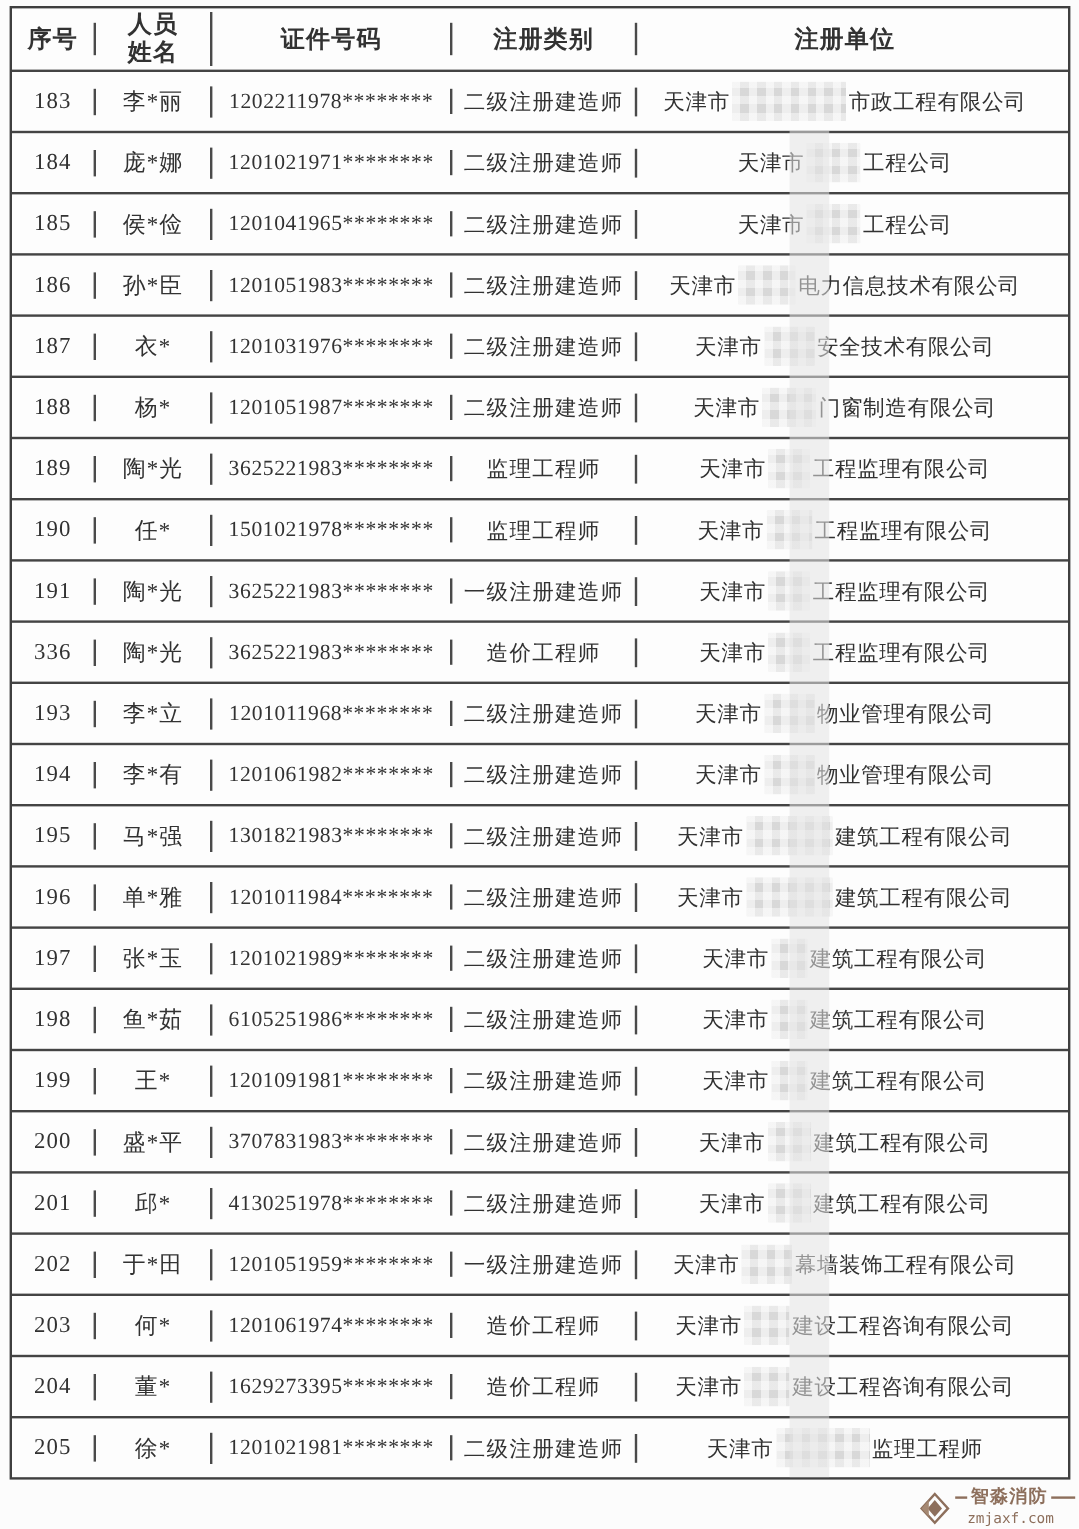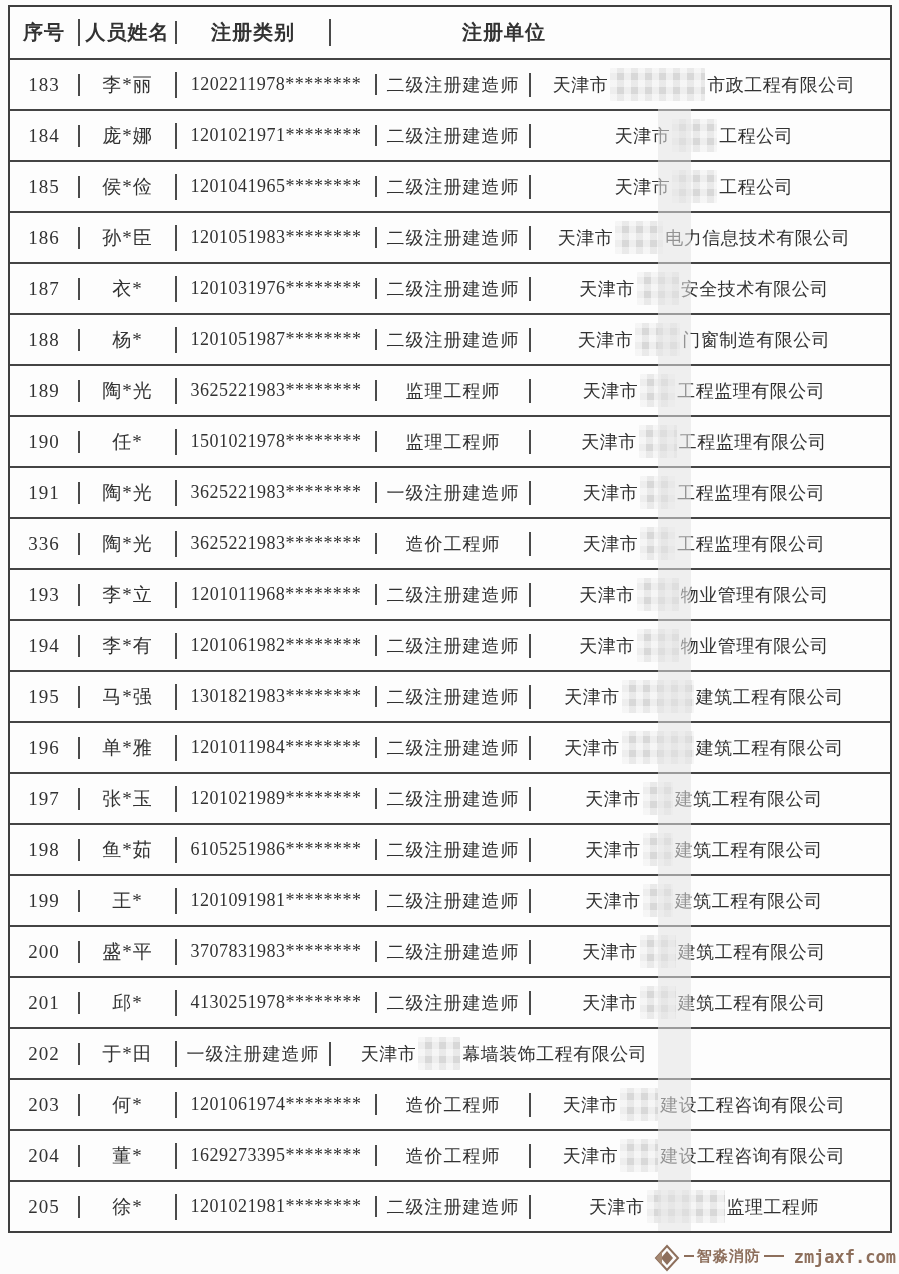--- a/index.html
+++ b/index.html
@@ -19,68 +19,71 @@
     display:flex; align-items:center; justify-content:center;
     box-sizing:border-box; border-right:2px solid #4a4a4a;
     font-size:19px; letter-spacing:1px; white-space:nowrap; overflow:hidden;
   }
   .c1 { width:70px; }
   .c2 { width:97px; }
   .c3 { width:200px; font-size:18px; letter-spacing:0.5px; }
   .c4 { width:154px; font-size:18px; }
   .c5 { width:346px; border-right:none; font-size:18px; letter-spacing:0.5px; }
   .header-row .cell { font-size:20px; letter-spacing:1px; }
-  .two-line { display:flex; flex-direction:row; line-height:1.12; text-align:center; }
+  .two-line { display:flex; flex-direction:column; line-height:1.12; text-align:center; }
   .censor-blur {
     display:inline-block; height:33px; vertical-align:middle;
     margin:0 2px; border-radius:1px;
     background-color:#e3e3e3;
     background-image:
       repeating-linear-gradient(0deg, rgba(255,255,255,.45) 0 7px, rgba(0,0,0,0) 7px 14px),
       repeating-linear-gradient(90deg, rgba(255,255,255,.4) 0 7px, rgba(150,150,150,.14) 7px 14px);
   }
   .censor-strip {
     position:absolute; left:658px; top:109px; width:33px; height:1122px;
     pointer-events:none;
   }
   .watermark {
     position:absolute; right:3px; bottom:2px;
     display:flex; align-items:center;
   }
   .wm-logo { margin-right:4px; margin-top:4px; }
-  .wm-text { display:flex; flex-direction:row; }
+  .wm-text { display:flex; flex-direction:column; }
   .wm-row1 {
     display:flex; align-items:center;
     font-family:"Liberation Sans","DejaVu Sans",sans-serif;
     font-weight:bold; font-size:15px; letter-spacing:1px;
   }
   .wm-line { height:2px; }
   .wm-line.l { width:10px; margin-right:3px; }
   .wm-line.r { width:20px; margin-left:3px; }
   .wm-site {
     font-family:"DejaVu Sans Mono","Liberation Mono",monospace;
-    font-weight:bold; font-size:17px; padding-left:10px; margin-top:1px;
+    font-weight:normal; font-size:12px; padding-left:10px; margin-top:1px;
   }
 </style>
 </head>
 <body>
 
 <div class="page">
 
   <div class="reg-table">
     <div class="t-row header-row">
       <div class="cell c1">
         <span>序号</span>
       </div>
       <div class="cell c2">
         <span class="two-line">
           <span>人员</span>
           <span>姓名</span>
         </span>
       </div>
+      <div class="cell c3">
+        <span>证件号码</span>
+      </div>
       <div class="cell c4">
         <span>注册类别</span>
       </div>
       <div class="cell c5">
         <span>注册单位</span>
       </div>
     </div>
     <div>
   <div class="t-row">
     <div class="cell c1">183</div>
@@ -306,20 +309,21 @@
     <div class="cell c5">
       <span>天津市</span>
       <span class="censor-blur" style="width: 36px; background-color: rgb(227, 227, 227);"></span>
       <span>建筑工程有限公司</span>
     </div>
   </div>
 
   <div class="t-row">
     <div class="cell c1">202</div>
     <div class="cell c2">于*田</div>
+    <div class="cell c3">1201051959********</div>
     <div class="cell c4">一级注册建造师</div>
     <div class="cell c5">
       <span>天津市</span>
       <span class="censor-blur" style="width: 42px; background-color: rgb(227, 227, 227);"></span>
       <span>幕墙装饰工程有限公司</span>
     </div>
   </div>
 
   <div class="t-row">
     <div class="cell c1">203</div>

